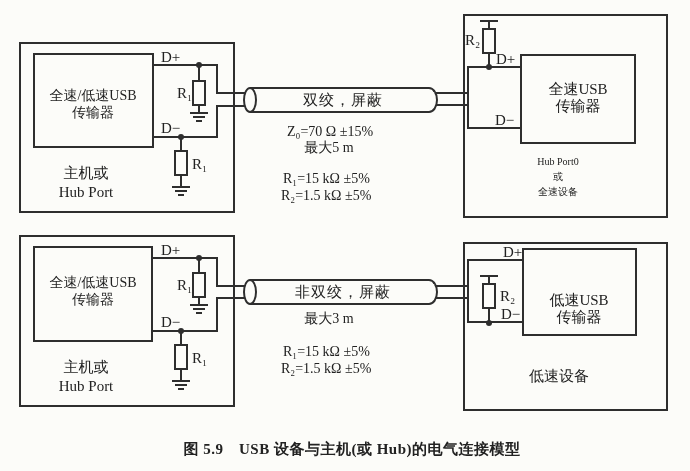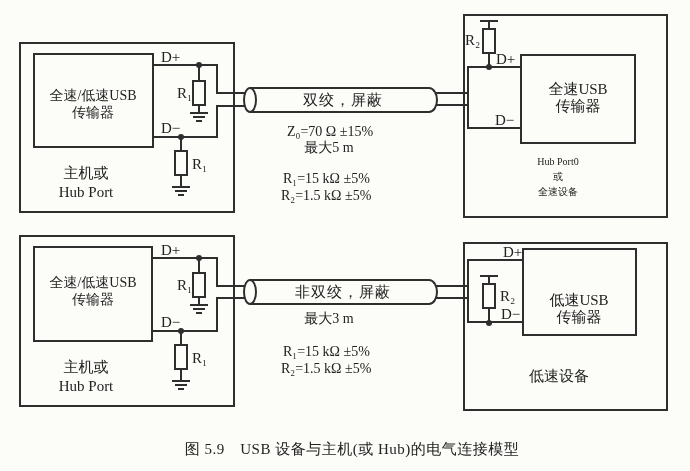--- a/index.html
+++ b/index.html
@@ -28,21 +28,21 @@
   
   .lbl { position:absolute; white-space:nowrap; line-height:1.15; }
   .ctr { transform:translateX(-50%); text-align:center; }
   .sig { font-size:15px; }
   .rl  { font-size:15px; }
   .spec { font-size:14px; }
   .bt14 { font-size:14px; line-height:17px; }
   .bt15 { font-size:15px; line-height:17px; }
   .role { font-size:15px; line-height:19px; }
   .role3 { font-size:10px; line-height:15px; }
-  .cap { font-size:15px; font-weight:normal; letter-spacing:0.5px; }
+  .cap { font-size:15px; font-weight:bold; letter-spacing:0.5px; }
 </style>
 </head>
 <body>
 
 <div class="page">
 
   <div>
 
     <div class="bx" style="left:19px;top:42px;width:216px;height:171px"></div>
     <div class="bx" style="left:33px;top:53px;width:121px;height:95px"></div>

